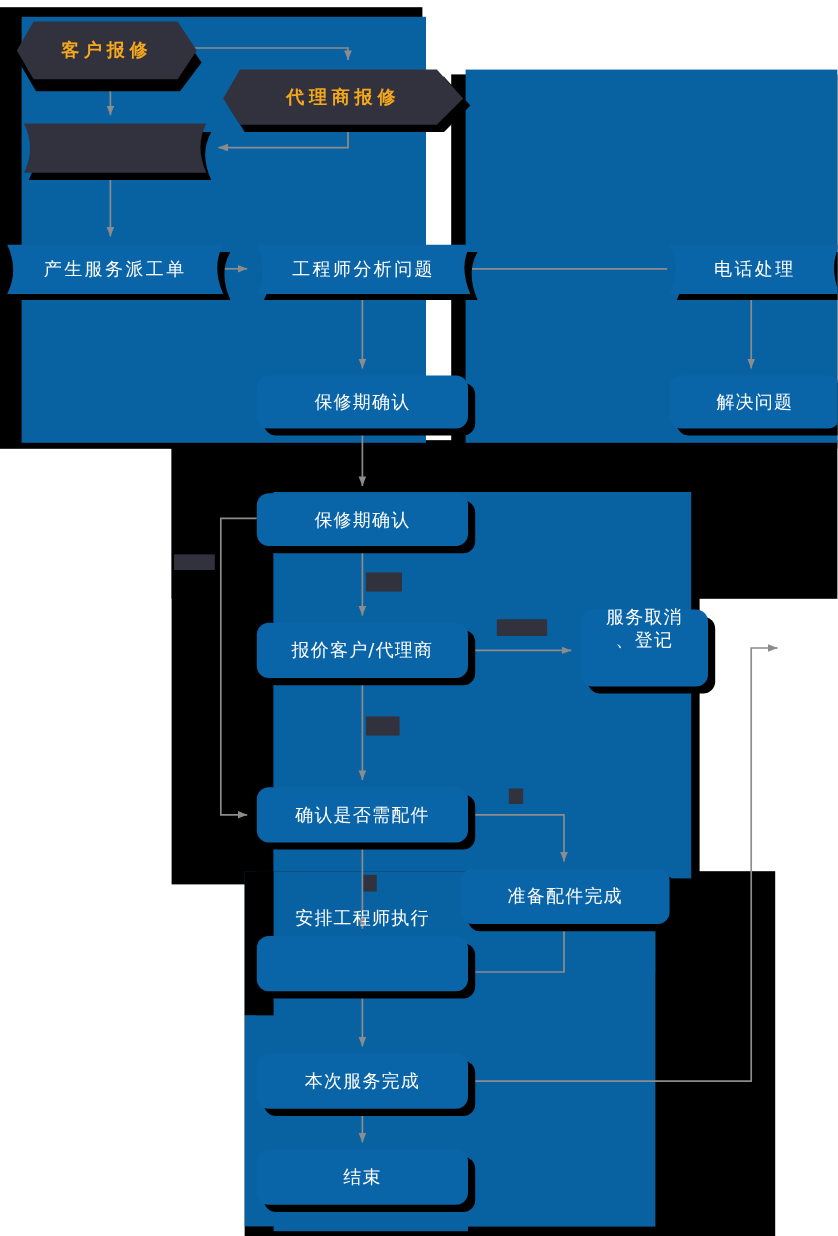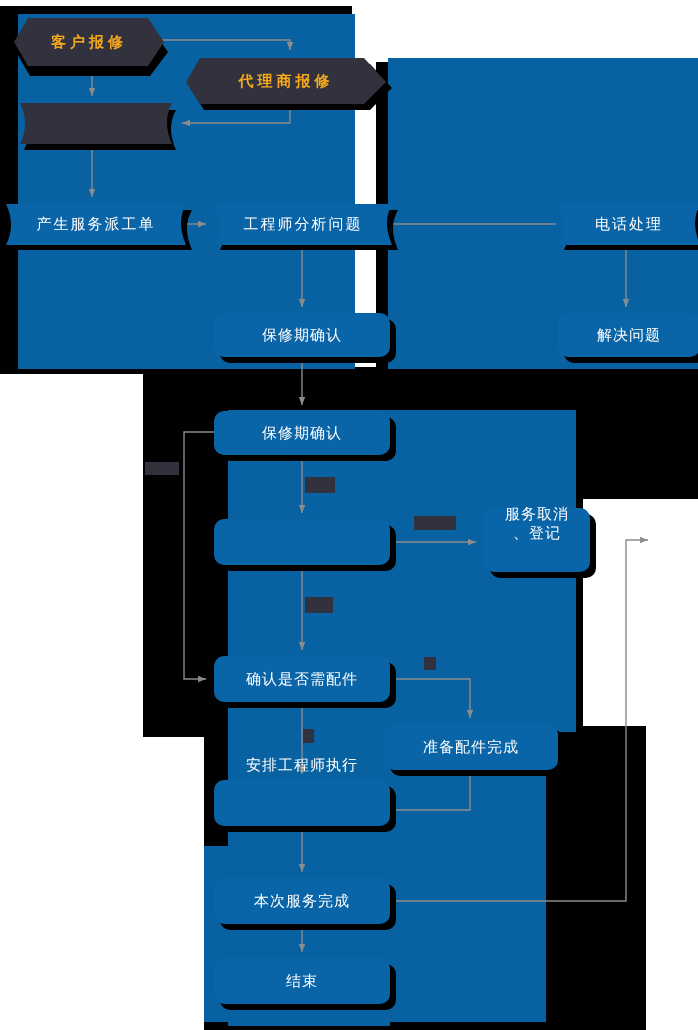--- a/index.html
+++ b/index.html
@@ -154,20 +154,21 @@
   <div class="node banner" style="left:214px;top:204px;width:178px;height:41px;">工程师分析问题</div>
 
   <div class="node banner" style="left:558px;top:204px;width:142px;height:41px;">电话处理</div>
 
   <div class="node" style="left:214px;top:313px;width:176px;height:44px;">保修期确认</div>
 
   <div class="node" style="left:558px;top:313px;width:142px;height:44px;">解决问题</div>
 
   <div class="node" style="left:214px;top:411px;width:176px;height:44px;">保修期确认</div>
 
+  <div class="node" style="left:214px;top:519px;width:176px;height:46px;">报价客户/代理商</div>
 
   <div class="node two-line" style="left:484px;top:492px;width:106px;height:64px;white-space:pre-line;">服务取消
 、登记</div>
 
   <div class="node" style="left:214px;top:656px;width:176px;height:46px;">确认是否需配件</div>
 
   <div class="node" style="left:384px;top:724px;width:174px;height:46px;">准备配件完成</div>
 
   <div class="node" style="left:214px;top:742px;width:176px;height:46px;">安排工程师执行</div>
 

